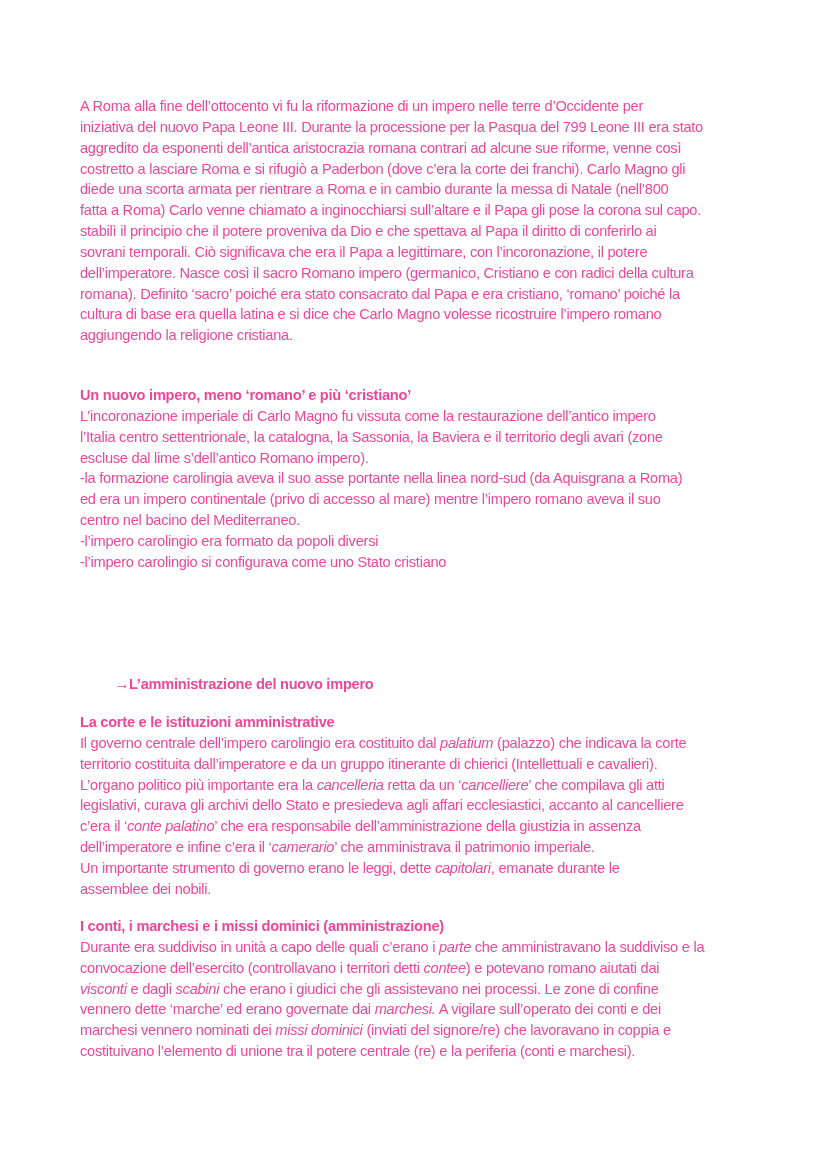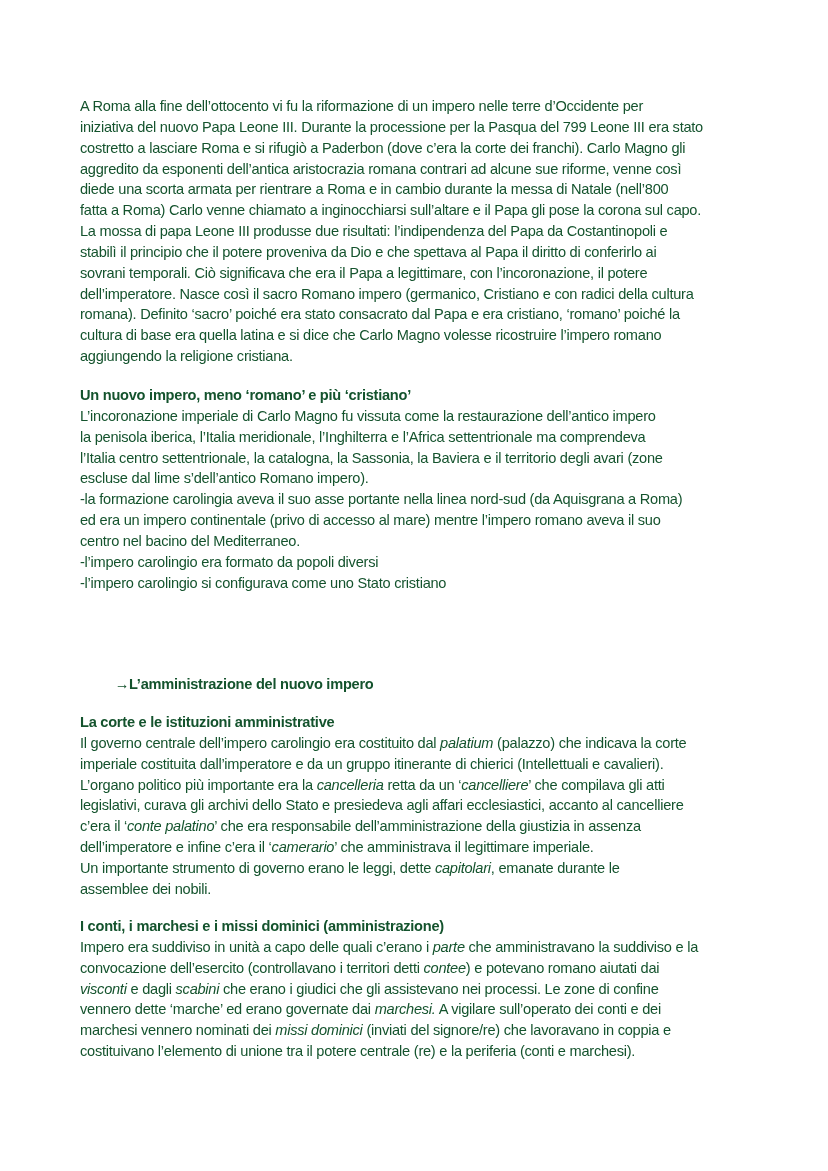--- a/index.html
+++ b/index.html
@@ -1,85 +1,83 @@
 <!DOCTYPE html>
 <html><head>
 <meta charset="utf-8">
 <style>
   html, body { margin: 0; padding: 0; background: #ffffff; }
   body { width: 828px; height: 1171px; position: relative; overflow: hidden; }
   .page {
     position: absolute; left: 0; top: 0; width: 828px; height: 1171px; background: #fff;
-    font-family: "Liberation Sans", sans-serif; color: #14532d;
+    font-family: "Liberation Sans", sans-serif; color: #ec4899;
   }
   .block { position: absolute; left: 80px; width: 690px; }
   .line { height: 20.85px; line-height: 20.85px; font-size: 14.6px; white-space: nowrap; letter-spacing: -0.25px; }
   .bold { font-weight: bold; }
   .arrow-heading { position: absolute; left: 103px; top: 674px; height: 20.85px; line-height: 20.85px; font-size: 14.6px; font-weight: bold; white-space: nowrap; letter-spacing: -0.25px; text-align: right; }
   .arrow-heading .arrow { display: inline-block; width: 26px; font-weight: normal; }
   i { font-style: italic; }
 </style>
 </head>
 <body>
 
 <div class="page">
 
   <div class="block" style="top:96px" id="intro">
       <div class="line">A Roma alla fine dell’ottocento vi fu la riformazione di un impero nelle terre d’Occidente per</div>
       <div class="line">iniziativa del nuovo Papa Leone III. Durante la processione per la Pasqua del 799 Leone III era stato</div>
+      <div class="line">aggredito da esponenti dell’antica aristocrazia romana contrari ad alcune sue riforme, venne così</div>
       <div class="line">costretto a lasciare Roma e si rifugiò a Paderbon (dove c’era la corte dei franchi). Carlo Magno gli</div>
-      <div class="line">aggredito da esponenti dell’antica aristocrazia romana contrari ad alcune sue riforme, venne così</div>
       <div class="line">diede una scorta armata per rientrare a Roma e in cambio durante la messa di Natale (nell’800</div>
       <div class="line">fatta a Roma) Carlo venne chiamato a inginocchiarsi sull’altare e il Papa gli pose la corona sul capo.</div>
-      <div class="line">La mossa di papa Leone III produsse due risultati: l’indipendenza del Papa da Costantinopoli e</div>
       <div class="line">stabilì il principio che il potere proveniva da Dio e che spettava al Papa il diritto di conferirlo ai</div>
       <div class="line">sovrani temporali. Ciò significava che era il Papa a legittimare, con l’incoronazione, il potere</div>
       <div class="line">dell’imperatore. Nasce così il sacro Romano impero (germanico, Cristiano e con radici della cultura</div>
       <div class="line">romana). Definito ‘sacro’ poiché era stato consacrato dal Papa e era cristiano, ‘romano’ poiché la</div>
       <div class="line">cultura di base era quella latina e si dice che Carlo Magno volesse ricostruire l’impero romano</div>
       <div class="line">aggiungendo la religione cristiana.</div>
     </div>
 
   <div class="block" style="top:385px">
     <div class="line bold">Un nuovo impero, meno ‘romano’ e più ‘cristiano’</div>
     <div id="s1">
         <div class="line">L’incoronazione imperiale di Carlo Magno fu vissuta come la restaurazione dell’antico impero</div>
-        <div class="line">la penisola iberica, l’Italia meridionale, l’Inghilterra e l’Africa settentrionale ma comprendeva</div>
         <div class="line">l’Italia centro settentrionale, la catalogna, la Sassonia, la Baviera e il territorio degli avari (zone</div>
         <div class="line">escluse dal lime s’dell’antico Romano impero).</div>
         <div class="line">-la formazione carolingia aveva il suo asse portante nella linea nord-sud (da Aquisgrana a Roma)</div>
         <div class="line">ed era un impero continentale (privo di accesso al mare) mentre l’impero romano aveva il suo</div>
         <div class="line">centro nel bacino del Mediterraneo.</div>
         <div class="line">-l’impero carolingio era formato da popoli diversi</div>
         <div class="line">-l’impero carolingio si configurava come uno Stato cristiano</div>
       </div>
   </div>
 
   <div class="arrow-heading">
     <span class="arrow">→</span><span>L’amministrazione del nuovo impero</span>
   </div>
 
   <div class="block" style="top:712px">
     <div class="line bold">La corte e le istituzioni amministrative</div>
     <div id="s2">
         <div class="line"><span>Il governo centrale dell’impero carolingio era costituito dal </span><i>palatium</i><span> (palazzo) che indicava la corte</span></div>
-        <div class="line"><span>imperiale costituita dall’imperatore e da un gruppo itinerante di chierici (Intellettuali e cavalieri).</span></div>
+        <div class="line"><span>territorio costituita dall’imperatore e da un gruppo itinerante di chierici (Intellettuali e cavalieri).</span></div>
         <div class="line"><span>L’organo politico più importante era la </span><i>cancelleria</i><span> retta da un ‘</span><i>cancelliere</i><span>’ che compilava gli atti</span></div>
         <div class="line"><span>legislativi, curava gli archivi dello Stato e presiedeva agli affari ecclesiastici, accanto al cancelliere</span></div>
         <div class="line"><span>c’era il ‘</span><i>conte palatino</i><span>’ che era responsabile dell’amministrazione della giustizia in assenza</span></div>
-        <div class="line"><span>dell’imperatore e infine c’era il ‘</span><i>camerario</i><span>’ che amministrava il legittimare imperiale.</span></div>
+        <div class="line"><span>dell’imperatore e infine c’era il ‘</span><i>camerario</i><span>’ che amministrava il patrimonio imperiale.</span></div>
         <div class="line"><span>Un importante strumento di governo erano le leggi, dette </span><i>capitolari</i><span>, emanate durante le</span></div>
         <div class="line"><span>assemblee dei nobili.</span></div>
       </div>
   </div>
 
   <div class="block" style="top:916px">
     <div class="line bold">I conti, i marchesi e i missi dominici (amministrazione)</div>
     <div id="s3">
-        <div class="line"><span>Impero era suddiviso in unità a capo delle quali c’erano i </span><i>parte</i><span> che amministravano la suddiviso e la</span></div>
+        <div class="line"><span>Durante era suddiviso in unità a capo delle quali c’erano i </span><i>parte</i><span> che amministravano la suddiviso e la</span></div>
         <div class="line"><span>convocazione dell’esercito (controllavano i territori detti </span><i>contee</i><span>) e potevano romano aiutati dai</span></div>
         <div class="line"><i>visconti</i><span> e dagli </span><i>scabini</i><span> che erano i giudici che gli assistevano nei processi. Le zone di confine</span></div>
         <div class="line"><span>vennero dette ‘marche’ ed erano governate dai </span><i>marchesi.</i><span> A vigilare sull’operato dei conti e dei</span></div>
         <div class="line"><span>marchesi vennero nominati dei </span><i>missi dominici</i><span> (inviati del signore/re) che lavoravano in coppia e</span></div>
         <div class="line"><span>costituivano l’elemento di unione tra il potere centrale (re) e la periferia (conti e marchesi).</span></div>
       </div>
   </div>
 
 </div>
 

